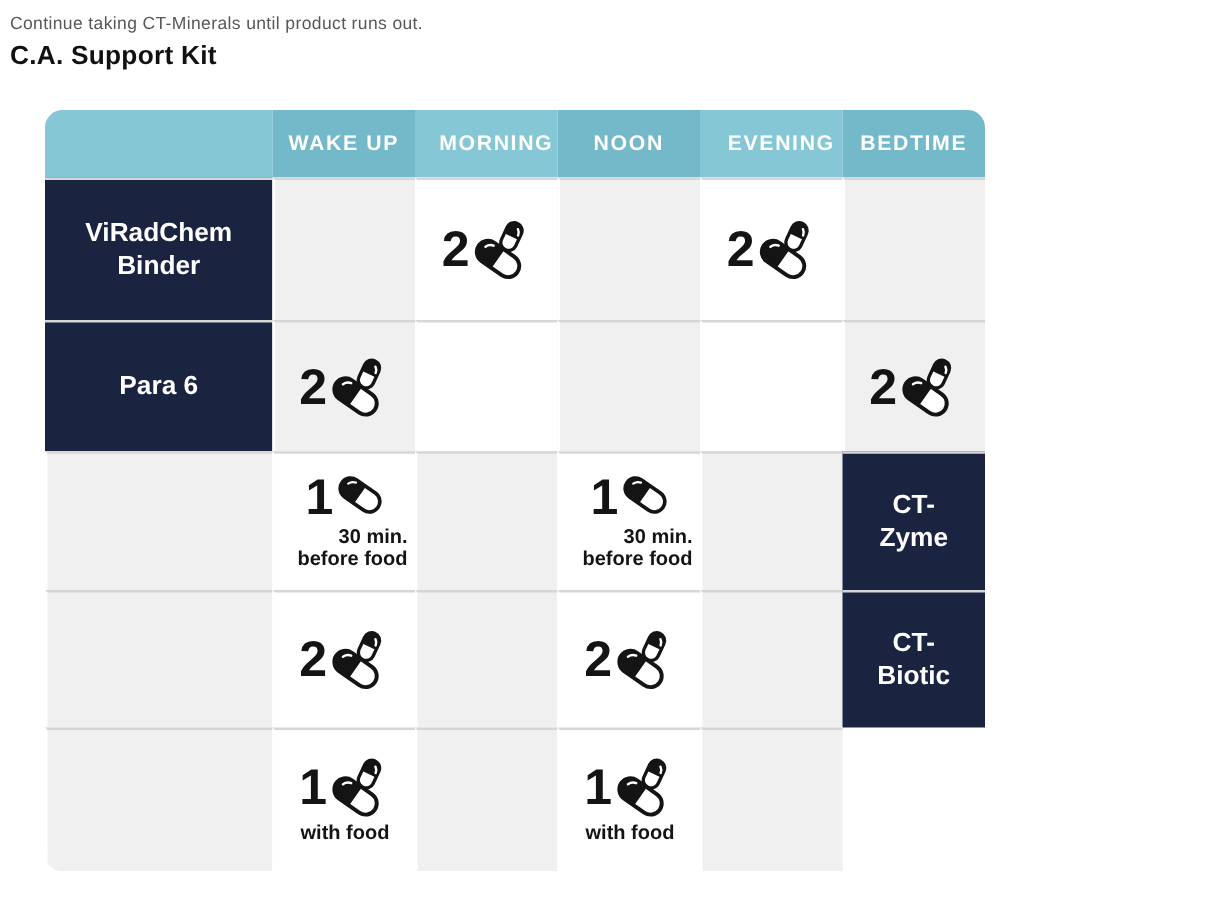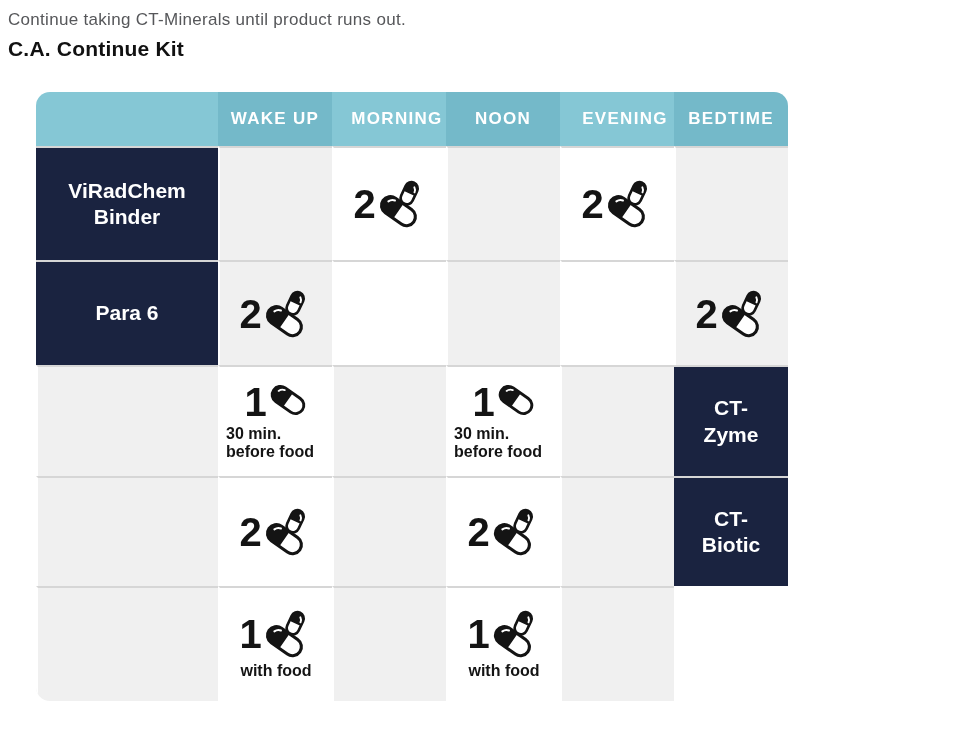--- a/index.html
+++ b/index.html
@@ -14,21 +14,21 @@
   }
   *{box-sizing:border-box;}
   html,body{margin:0;padding:0;background:#fff;}
   body{
     width:976px;height:731px;overflow:hidden;
     font-family:"Liberation Sans", sans-serif;
     color:var(--ink);
   }
   .page{padding:10px 0 0 8px;}
   .note{
-    font-size:17px;color:var(--note-gray);letter-spacing:.3px;
+    font-size:14px;color:var(--note-gray);letter-spacing:.3px;
   }
   .title{
     margin:7px 0 0 0;font-size:21px;font-weight:800;color:#111;
     letter-spacing:.2px;
   }
   .schedule{
     margin:31px 0 0 28px;
     width:752px;
     display:grid;
     grid-template-columns:182px repeat(5,1fr);
@@ -63,37 +63,37 @@
   .dose{
     display:flex;align-items:center;justify-content:center;gap:2px;
   }
   .count{
     font-size:40px;font-weight:800;color:var(--ink);line-height:1;
     letter-spacing:-1px;
   }
   .dosenote{
     margin-top:3px;
     font-size:16px;font-weight:700;color:var(--ink);
-    line-height:1.12;text-align:left;
+    line-height:1.12;text-align:right;
     max-width:100px;
   }
   svg.icon{overflow:visible;display:block;}
   .i-pills{width:50px;height:50px;}
   .i-capsule{width:40px;height:40px;margin-top:-4px;}
   .cap-body{fill:#fff;stroke:var(--ink);stroke-width:3px;}
   .cap-body.big{stroke-width:3.5px;}
   .cap-fill{fill:var(--ink);}
   .gloss{fill:none;stroke:#fff;stroke-width:2.2px;stroke-linecap:round;}
 </style>
 </head>
 <body>
 
 <div class="page">
   <div class="note">Continue taking CT-Minerals until product runs out.</div>
-  <h1 class="title">C.A. Continue Kit</h1>
+  <h1 class="title">C.A. Support Kit</h1>
 
   <div class="schedule">
 
     <div class="hc light"></div>
     <div class="hc dark">WAKE UP</div>
     <div class="hc light">MORNING</div>
     <div class="hc dark">NOON</div>
     <div class="hc light">EVENING</div>
     <div class="hc dark">BEDTIME</div>
 

